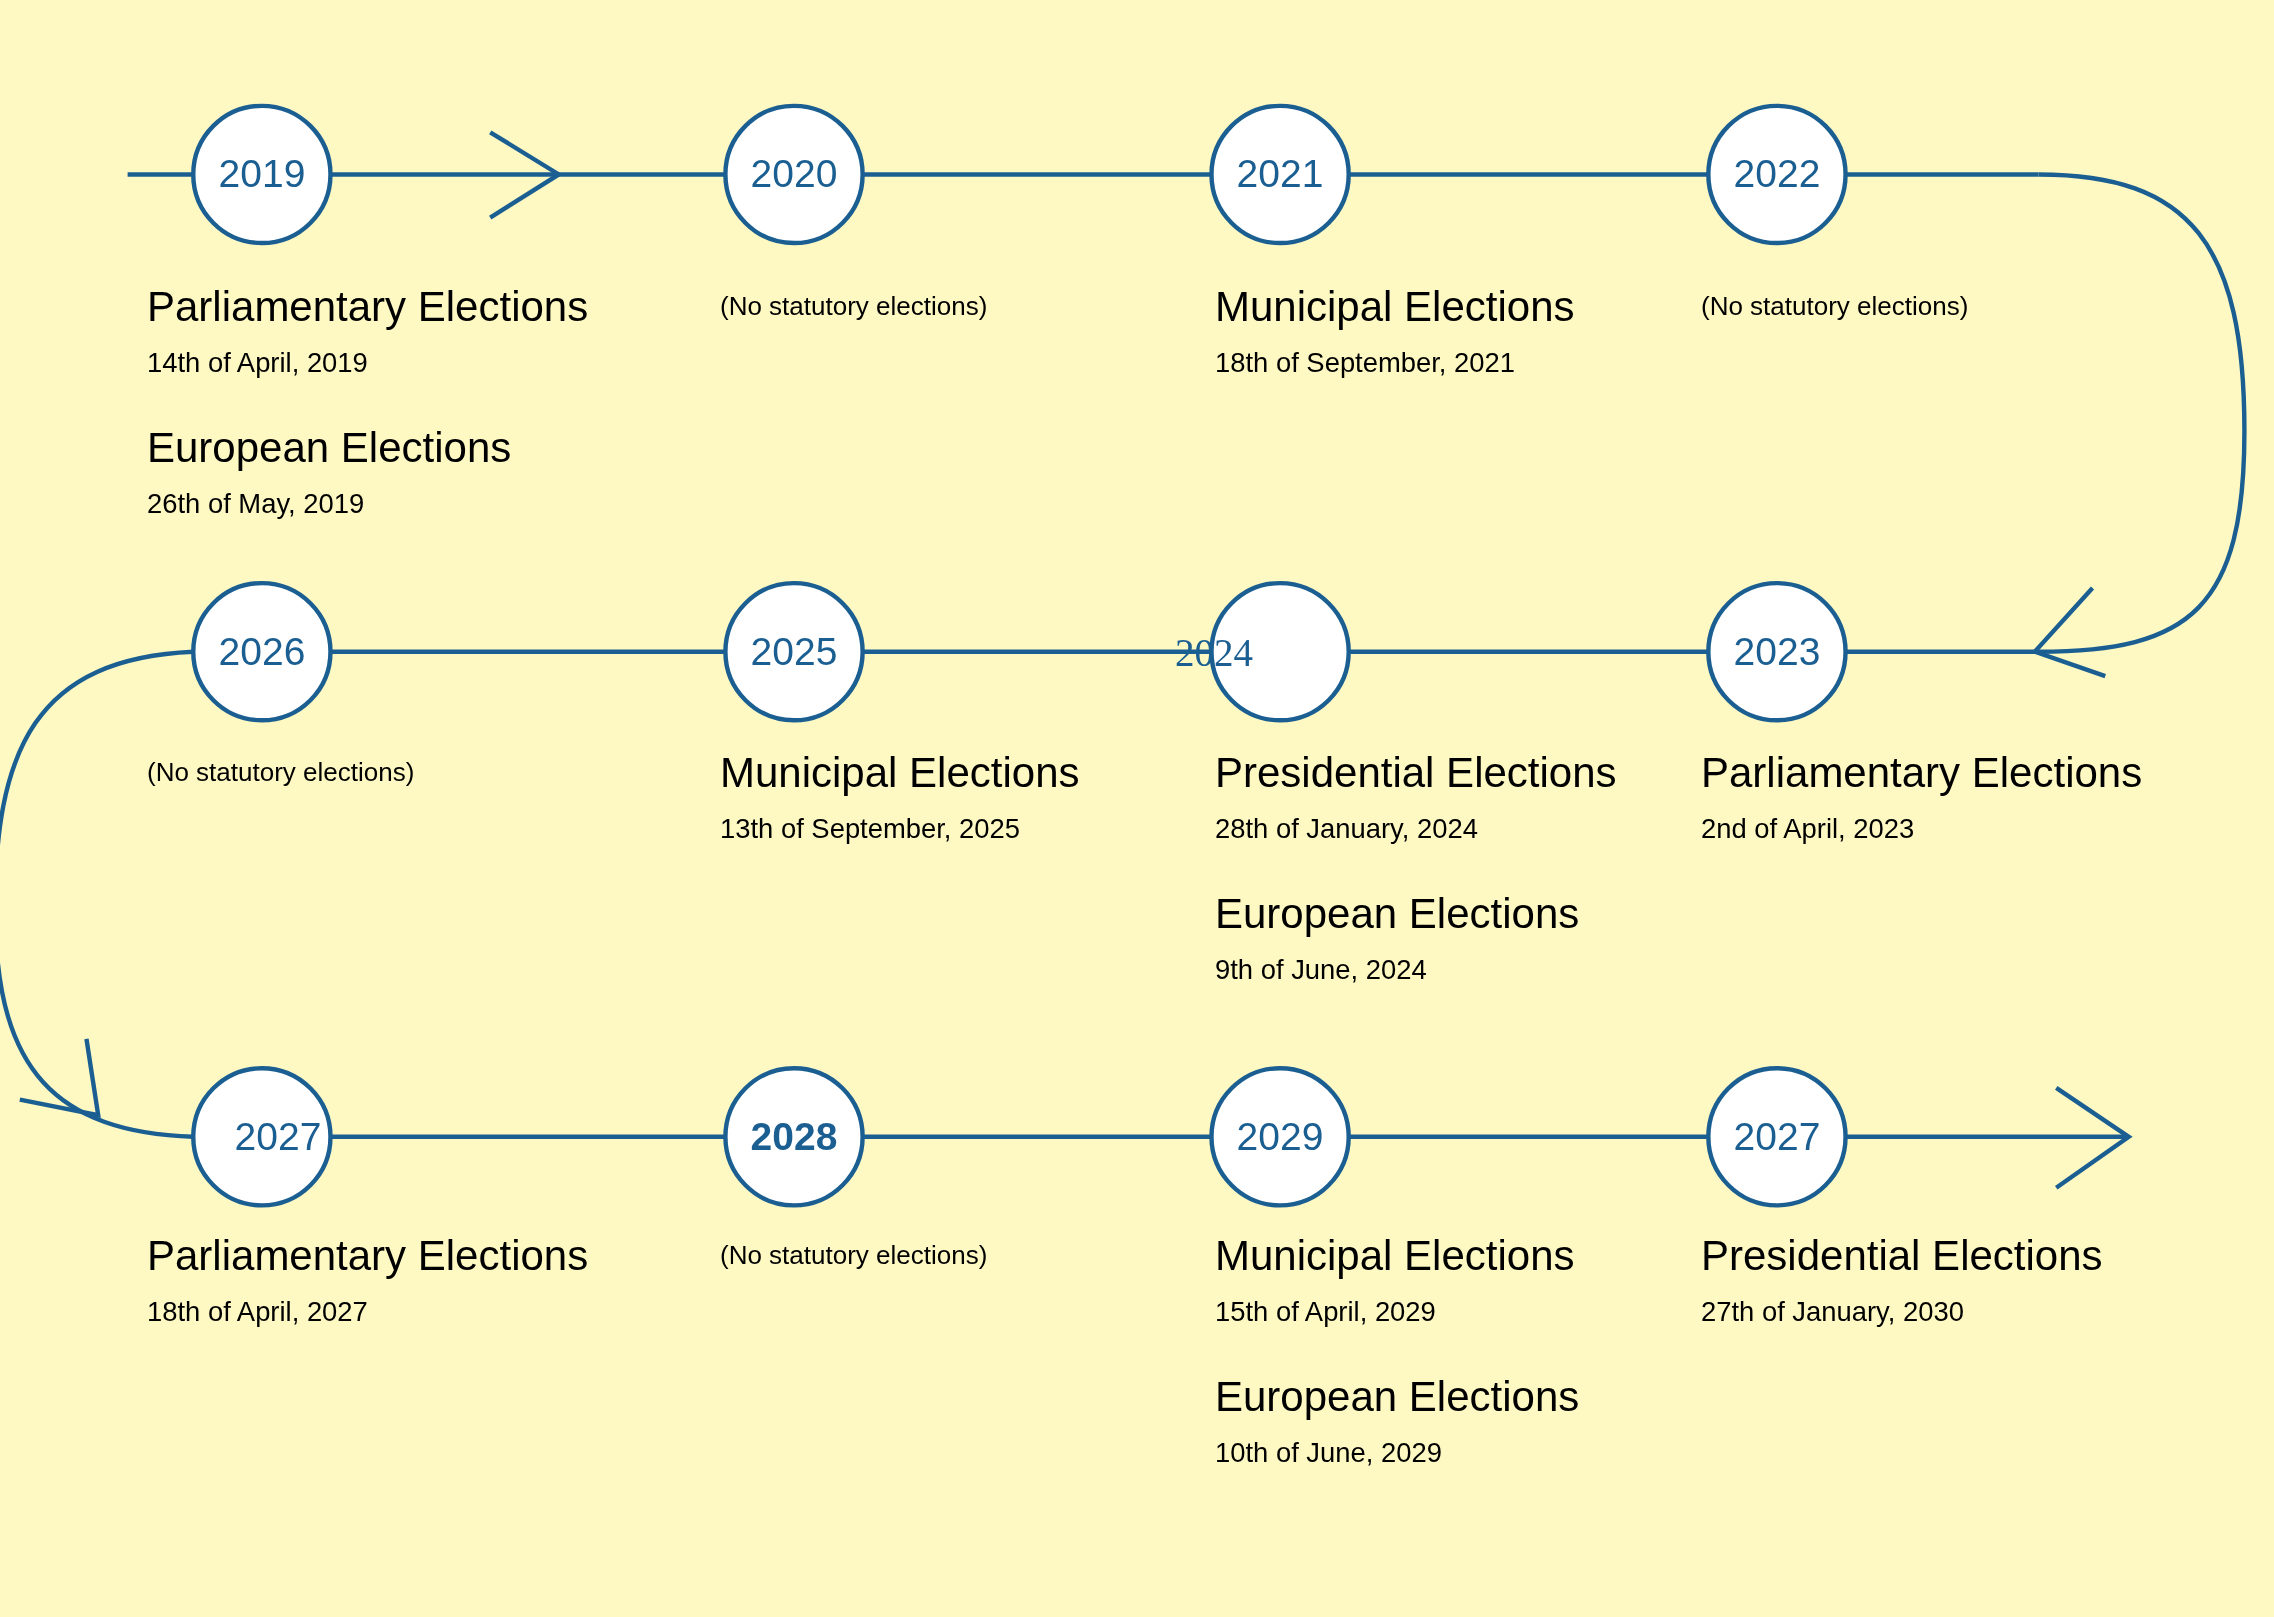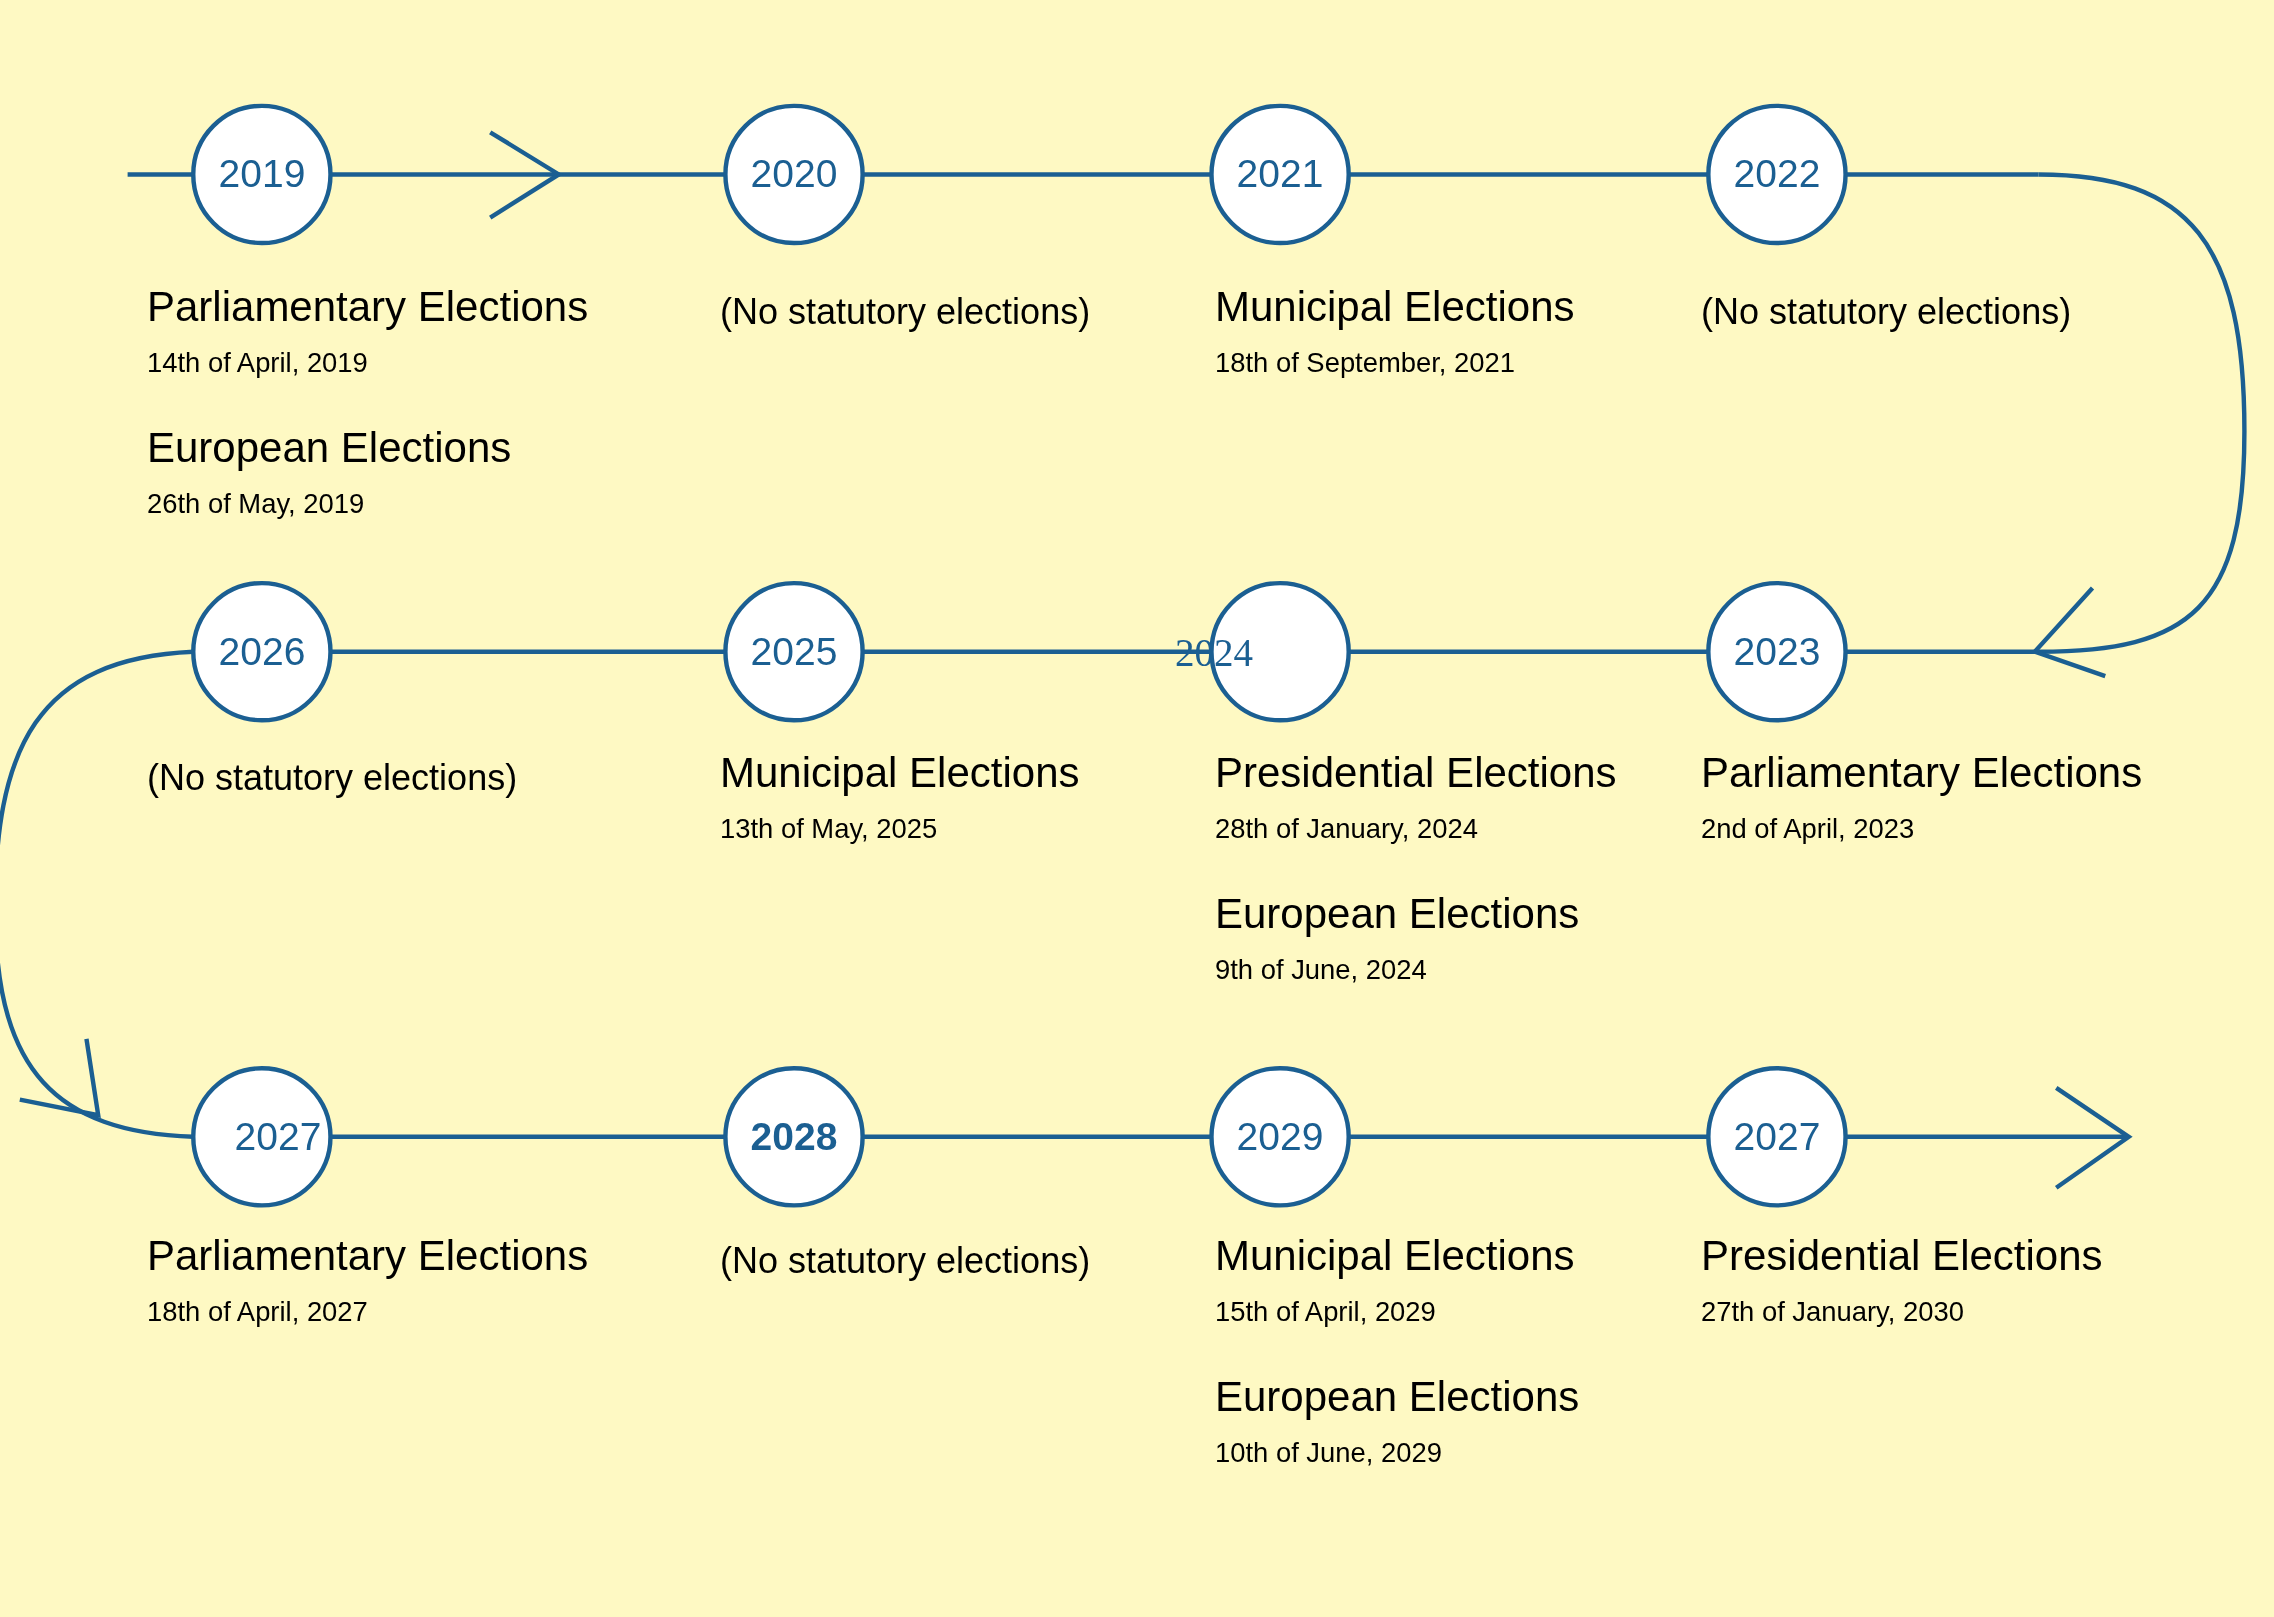--- a/index.html
+++ b/index.html
@@ -47,21 +47,21 @@
   .event-date {
     color: #000000;
     font-size: 27.4px;
     font-family: "Liberation Sans", sans-serif;
     white-space: nowrap;
     line-height: 1.1;
     margin-top: 17.6px;
   }
   .event-none {
     color: #000000;
-    font-size: 36px;
+    font-size: 26px;
     font-family: "Liberation Sans", sans-serif;
     white-space: nowrap;
     line-height: 1.1;
   }
   .event-block { margin-bottom: 0; }
   .event-block + .event-block { margin-top: 47px; }
 </style>
 </head>
 <body>
 
@@ -155,21 +155,21 @@
     <div class="event-none">(No statutory elections)</div>
   </div>
 
   <div class="node-group" style="left:147px; top:758px;">
     <div class="event-none">(No statutory elections)</div>
   </div>
 
   <div class="node-group" style="left:720px; top:750px;">
     <div class="event-block">
       <div class="event-title">Municipal Elections</div>
-      <div class="event-date">13th of May, 2025</div>
+      <div class="event-date">13th of September, 2025</div>
     </div>
   </div>
 
   <div class="node-group" style="left:1215px; top:750px;">
     <div class="event-block">
       <div class="event-title">Presidential Elections</div>
       <div class="event-date">28th of January, 2024</div>
     </div>
     <div class="event-block">
       <div class="event-title">European Elections</div>

